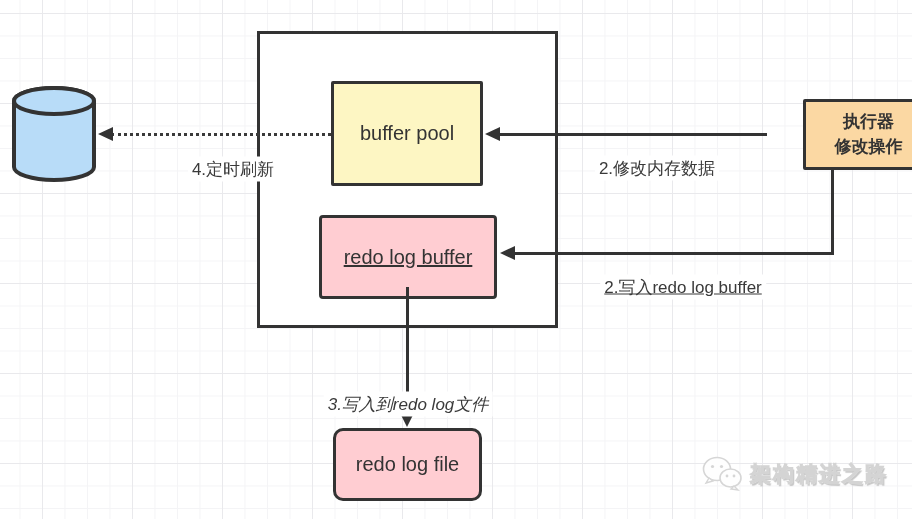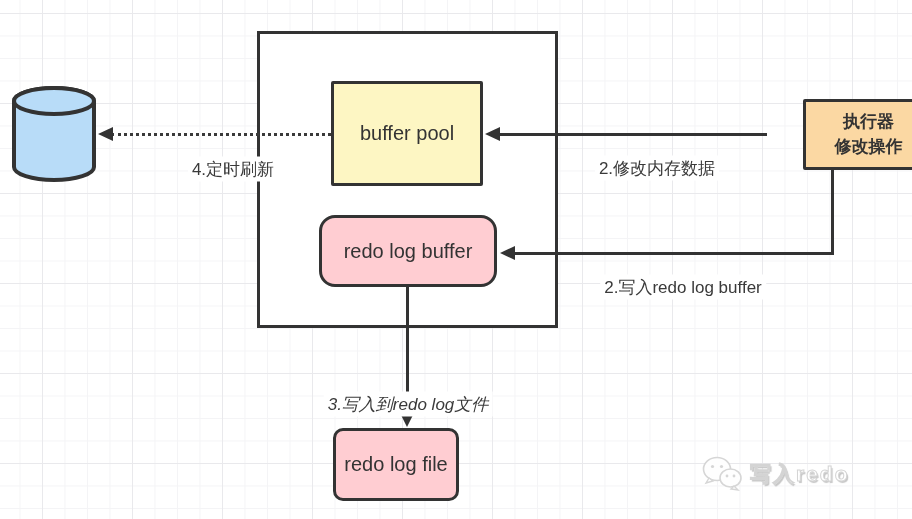--- a/index.html
+++ b/index.html
@@ -34,22 +34,22 @@
     position: absolute;
     display: flex; align-items: center; justify-content: center;
     text-align: center;
     border: 3px solid #333333;
     font-size: 20px;
     color: #333333;
     z-index: 2;
     box-sizing: border-box;
   }
   .buffer-pool { left: 331px; top: 81px; width: 152px; height: 105px; background: #FDF6C3; border-radius: 2px; }
-  .redo-log-buffer { left: 319px; top: 215px; width: 178px; height: 72px; background: #FFCDD2; border-radius: 16px; }
-  .redo-log-file { left: 333px; top: 428px; width: 126px; height: 73px; background: #FFCDD2; border-radius: 10px; }
+  .redo-log-buffer { left: 319px; top: 215px; width: 178px; height: 84px; background: #FFCDD2; border-radius: 4px; text-decoration: underline; }
+  .redo-log-file { left: 333px; top: 428px; width: 149px; height: 73px; background: #FFCDD2; border-radius: 10px; }
   .executor { left: 803px; top: 99px; width: 131px; height: 71px; background: #FBD8A3; border-radius: 2px; font-size: 17px; line-height: 1.45; white-space: pre-line; font-weight: bold; }
 
   .cylinder { position: absolute; left: 10px; top: 82px; z-index: 2; }
 
   
   .hline { position: absolute; height: 3px; background: #333333; z-index: 3; }
   .vline { position: absolute; width: 3px; background: #333333; z-index: 3; }
   .dotline { position: absolute; height: 0; border-top: 3px dotted #3a3a3a; z-index: 3; }
   .arr-left {
     position: absolute; width: 0; height: 0; z-index: 3;
@@ -121,37 +121,37 @@
     <span>redo log file</span>
   </div>
 
   <div class="hline" style="left:499px; top:133px; width:268px;"></div>
   <div class="arr-left" style="left:485px; top:127px;"></div>
   <div class="edge-label" style="left:657px; top:134px;">2.修改内存数据</div>
 
   <div class="vline" style="left:831px; top:168px; height:87px;"></div>
   <div class="hline" style="left:515px; top:252px; width:319px;"></div>
   <div class="arr-left" style="left:500px; top:246px;"></div>
-  <div class="edge-label" style="left:683px; top:253px;">2.写入redo log buffer</div>
+  <div class="edge-label" style="left:683px; top:253px;text-decoration:underline;">2.写入redo log buffer</div>
 
   <div class="vline" style="left:406px; top:287px; height:126px;"></div>
   <div class="arr-down" style="left:399px; top:411px;"></div>
   <div class="edge-label" style="left:408px; top:370px;font-style:italic;">3.写入到redo log文件</div>
 
   <div class="dotline" style="left:111px; top:133px; width:220px;"></div>
   <div class="arr-left" style="left:98px; top:127px;"></div>
   <div class="edge-label" style="left:233px; top:135px;">4.定时刷新</div>
 
   <div class="watermark">
     <svg width="44" height="38" viewBox="0 0 44 38">
       <ellipse cx="17" cy="14" rx="13.5" ry="11.5" fill="#fefefe" stroke="#d6d6d6" stroke-width="1.6"></ellipse>
       <path d="M9 23 l-3 5 l7 -2 z" fill="#fefefe" stroke="#d6d6d6" stroke-width="1.4"></path>
       <circle cx="12.5" cy="11.5" r="1.6" fill="#d6d6d6"></circle>
       <circle cx="21.5" cy="11.5" r="1.6" fill="#d6d6d6"></circle>
       <ellipse cx="30.5" cy="23" rx="10.5" ry="9" fill="#fefefe" stroke="#d6d6d6" stroke-width="1.6"></ellipse>
       <path d="M34 31 l4 4 l-7 -1 z" fill="#fefefe" stroke="#d6d6d6" stroke-width="1.4"></path>
       <circle cx="27" cy="21" r="1.4" fill="#d6d6d6"></circle>
       <circle cx="34" cy="21" r="1.4" fill="#d6d6d6"></circle>
     </svg>
-    <span class="watermark-text">写入redo</span>
+    <span class="watermark-text">架构精进之路</span>
   </div>
 
 </div>
 
 </body></html>

